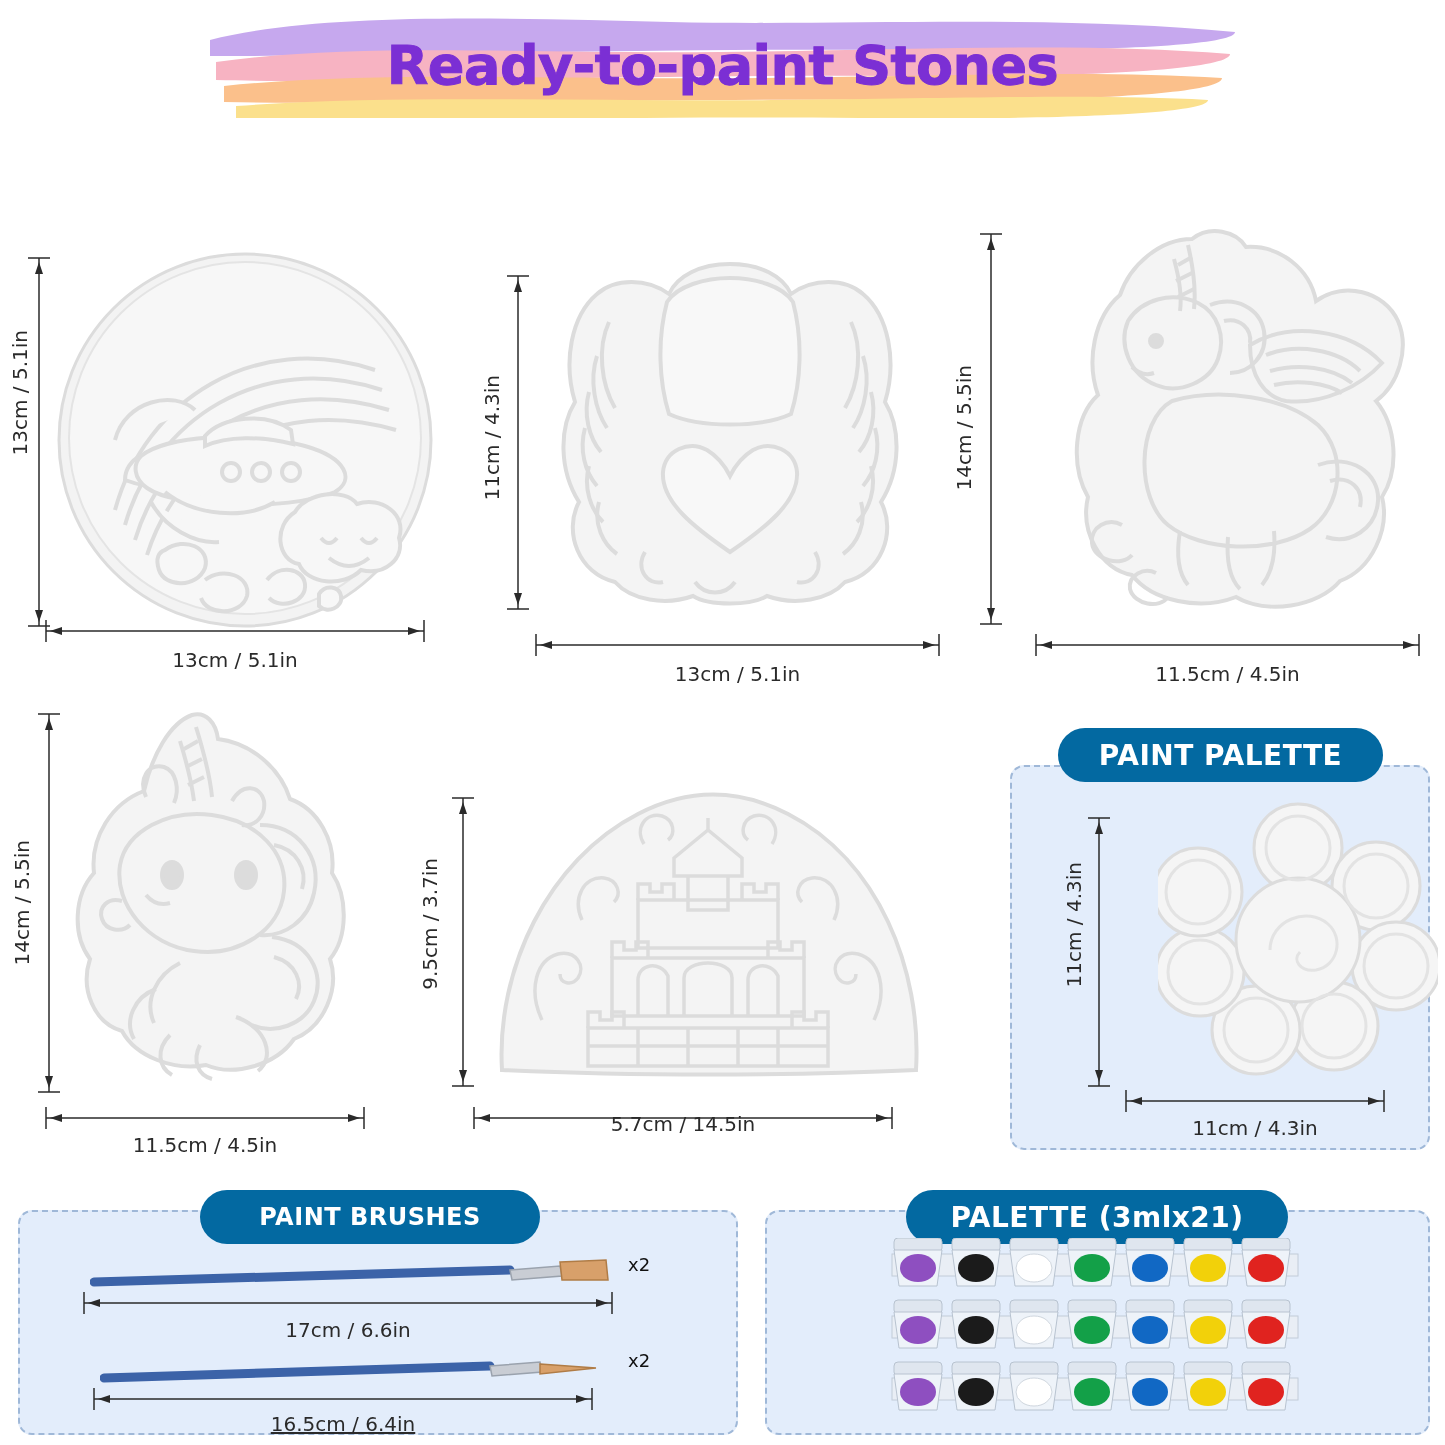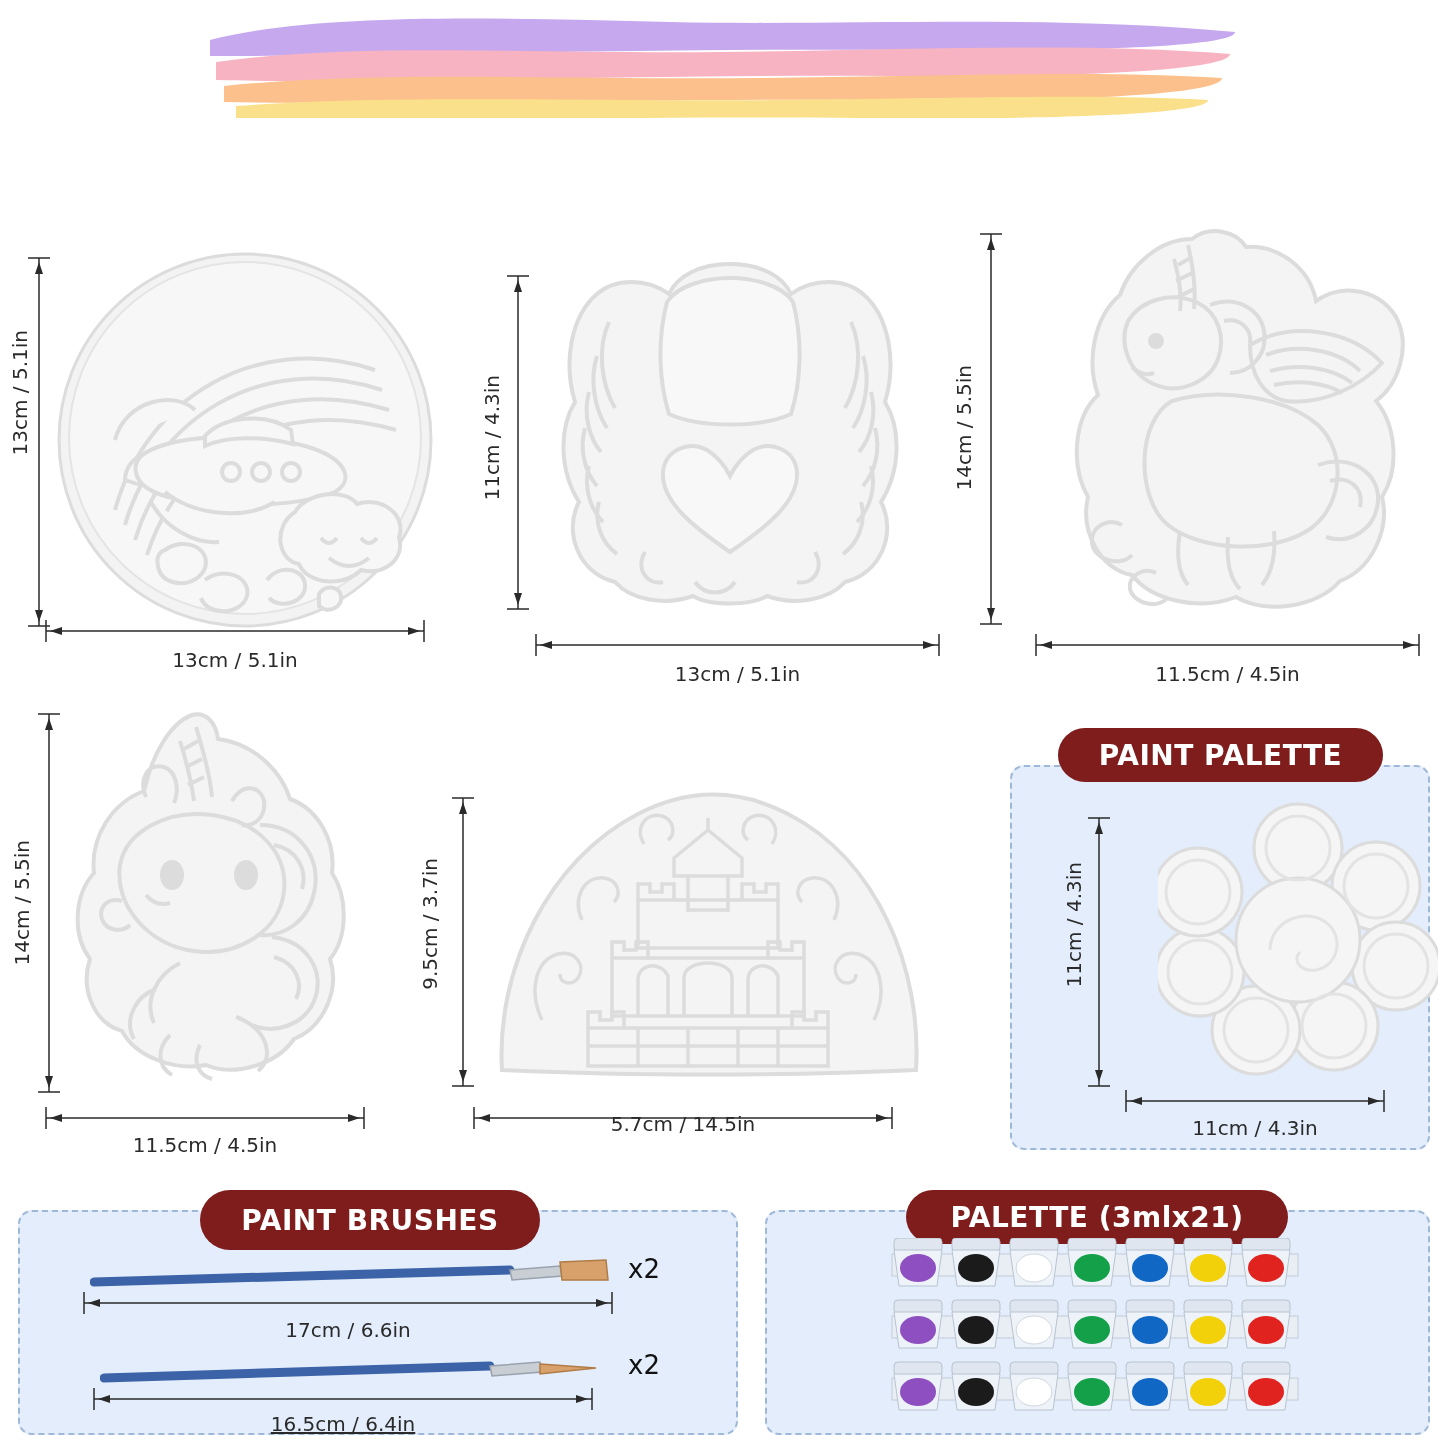--- a/index.html
+++ b/index.html
@@ -50,42 +50,43 @@
 
   
   .panel {
     position:absolute;
     background:#e3edfb;
     border:2px dashed #9fb8d8;
     border-radius:14px;
   }
   .panel-title {
     position:absolute;
-    background:#7f1d1d;
+    background:#0369a1;
     color:#ffffff;
     font-weight:bold;
     border-radius:30px;
     text-align:center;
     letter-spacing:0.5px;
     display:flex; align-items:center; justify-content:center;
   }
 
   
-  .xlabel { font-size:26px; color:#111; }
+  .xlabel { font-size:18px; color:#111; }
 </style>
 </head>
 <body>
 
 <div class="header">
   <svg class="brush-strokes" viewBox="0 0 1045 110">
     <path d="M10,32 C120,4 300,10 470,14 C640,18 850,6 1035,24 C1035,38 900,44 700,42 C480,40 220,48 10,48 Z" fill="#c6a8ee"></path>
     <path d="M16,54 C160,34 320,46 520,44 C720,42 880,34 1030,46 C1030,62 880,70 690,68 C470,66 190,76 16,72 Z" fill="#f7b3c2"></path>
     <path d="M24,78 C180,62 360,72 560,70 C760,68 900,62 1022,70 C1022,86 880,94 680,92 C470,90 200,98 24,94 Z" fill="#fbc08b"></path>
     <path d="M36,98 C200,86 380,94 580,92 C780,90 900,86 1008,92 C1008,106 860,112 660,110 C450,108 210,114 36,110 Z" fill="#fbe08c"></path>
   </svg>
+  <div class="title">Ready-to-paint Stones</div>
 </div>
 
 <svg class="abs stone-svg" style="left:55px; top:250px;" width="380" height="380" viewBox="0 0 380 380">
   <circle cx="190" cy="190" r="186" fill="#f3f3f3" stroke="#dcdcdc" stroke-width="3"></circle>
   <circle cx="190" cy="188" r="176" fill="#f7f7f7" stroke="#e4e4e4" stroke-width="2"></circle>
   <g fill="none" stroke="#dcdcdc" stroke-width="4">
     <path d="M60,260 C90,150 200,80 320,120"></path>
     <path d="M70,275 C100,170 205,100 327,140"></path>
     <path d="M80,290 C110,190 210,122 334,160"></path>
     <path d="M92,305 C122,210 216,144 341,180"></path>
@@ -355,21 +356,21 @@
 <svg class="abs" style="left:1120px; top:1088px;" width="270" height="26">
   <line x1="6" y1="13" x2="264" y2="13" stroke="#2a2a2a" stroke-width="1.5"></line>
   <line x1="6" y1="2" x2="6" y2="24" stroke="#2a2a2a" stroke-width="1.5"></line>
   <line x1="264" y1="2" x2="264" y2="24" stroke="#2a2a2a" stroke-width="1.5"></line>
   <polygon points="10,13 22,9 22,17" fill="#2a2a2a"></polygon>
   <polygon points="260,13 248,9 248,17" fill="#2a2a2a"></polygon>
 </svg>
 <div class="abs dim-label" style="left:1120px; top:1116px; width:270px;">11cm / 4.3in</div>
 
 <div class="panel" style="left:18px; top:1210px; width:720px; height:225px;"></div>
-<div class="panel-title" style="left:200px; top:1190px; width:340px; height:60px; font-size:28px;">PAINT BRUSHES</div>
+<div class="panel-title" style="left:200px; top:1190px; width:340px; height:54px; font-size:24px;">PAINT BRUSHES</div>
 
 <svg class="abs" style="left:90px; top:1252px;" width="520" height="40" viewBox="0 0 520 40">
   <line x1="4" y1="30" x2="420" y2="18" stroke="#3c63a8" stroke-width="9" stroke-linecap="round"></line>
   <path d="M420,18 L470,14 L472,24 L422,28 Z" fill="#c9cdd4" stroke="#9aa2ad" stroke-width="1.5"></path>
   <path d="M470,10 L516,8 L518,28 L472,28 Z" fill="#d8a06a" stroke="#b07c46" stroke-width="1.5"></path>
 </svg>
 <div class="abs xlabel" style="left:628px; top:1254px;">x2</div>
 <svg class="abs" style="left:78px; top:1290px;" width="540" height="26">
   <line x1="6" y1="13" x2="534" y2="13" stroke="#2a2a2a" stroke-width="1.5"></line>
   <line x1="6" y1="2" x2="6" y2="24" stroke="#2a2a2a" stroke-width="1.5"></line>

